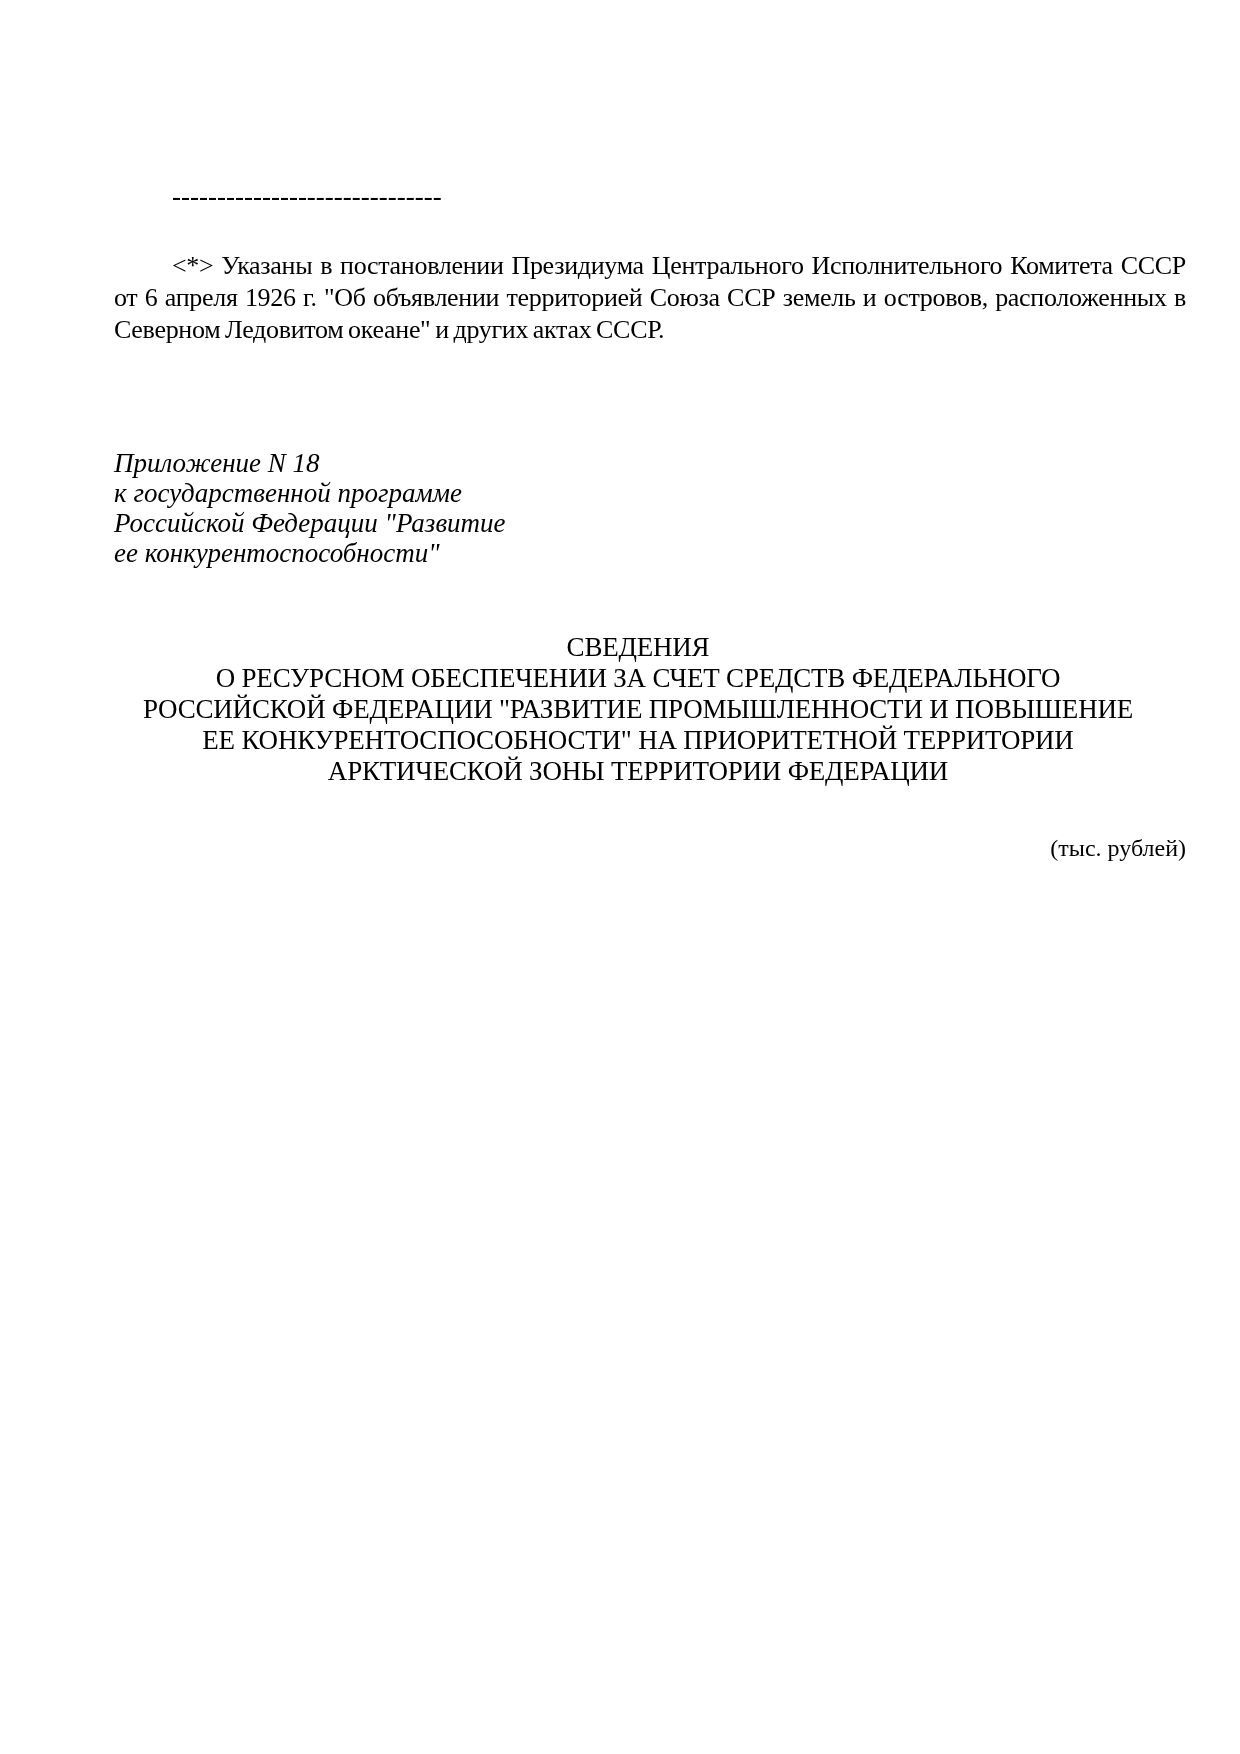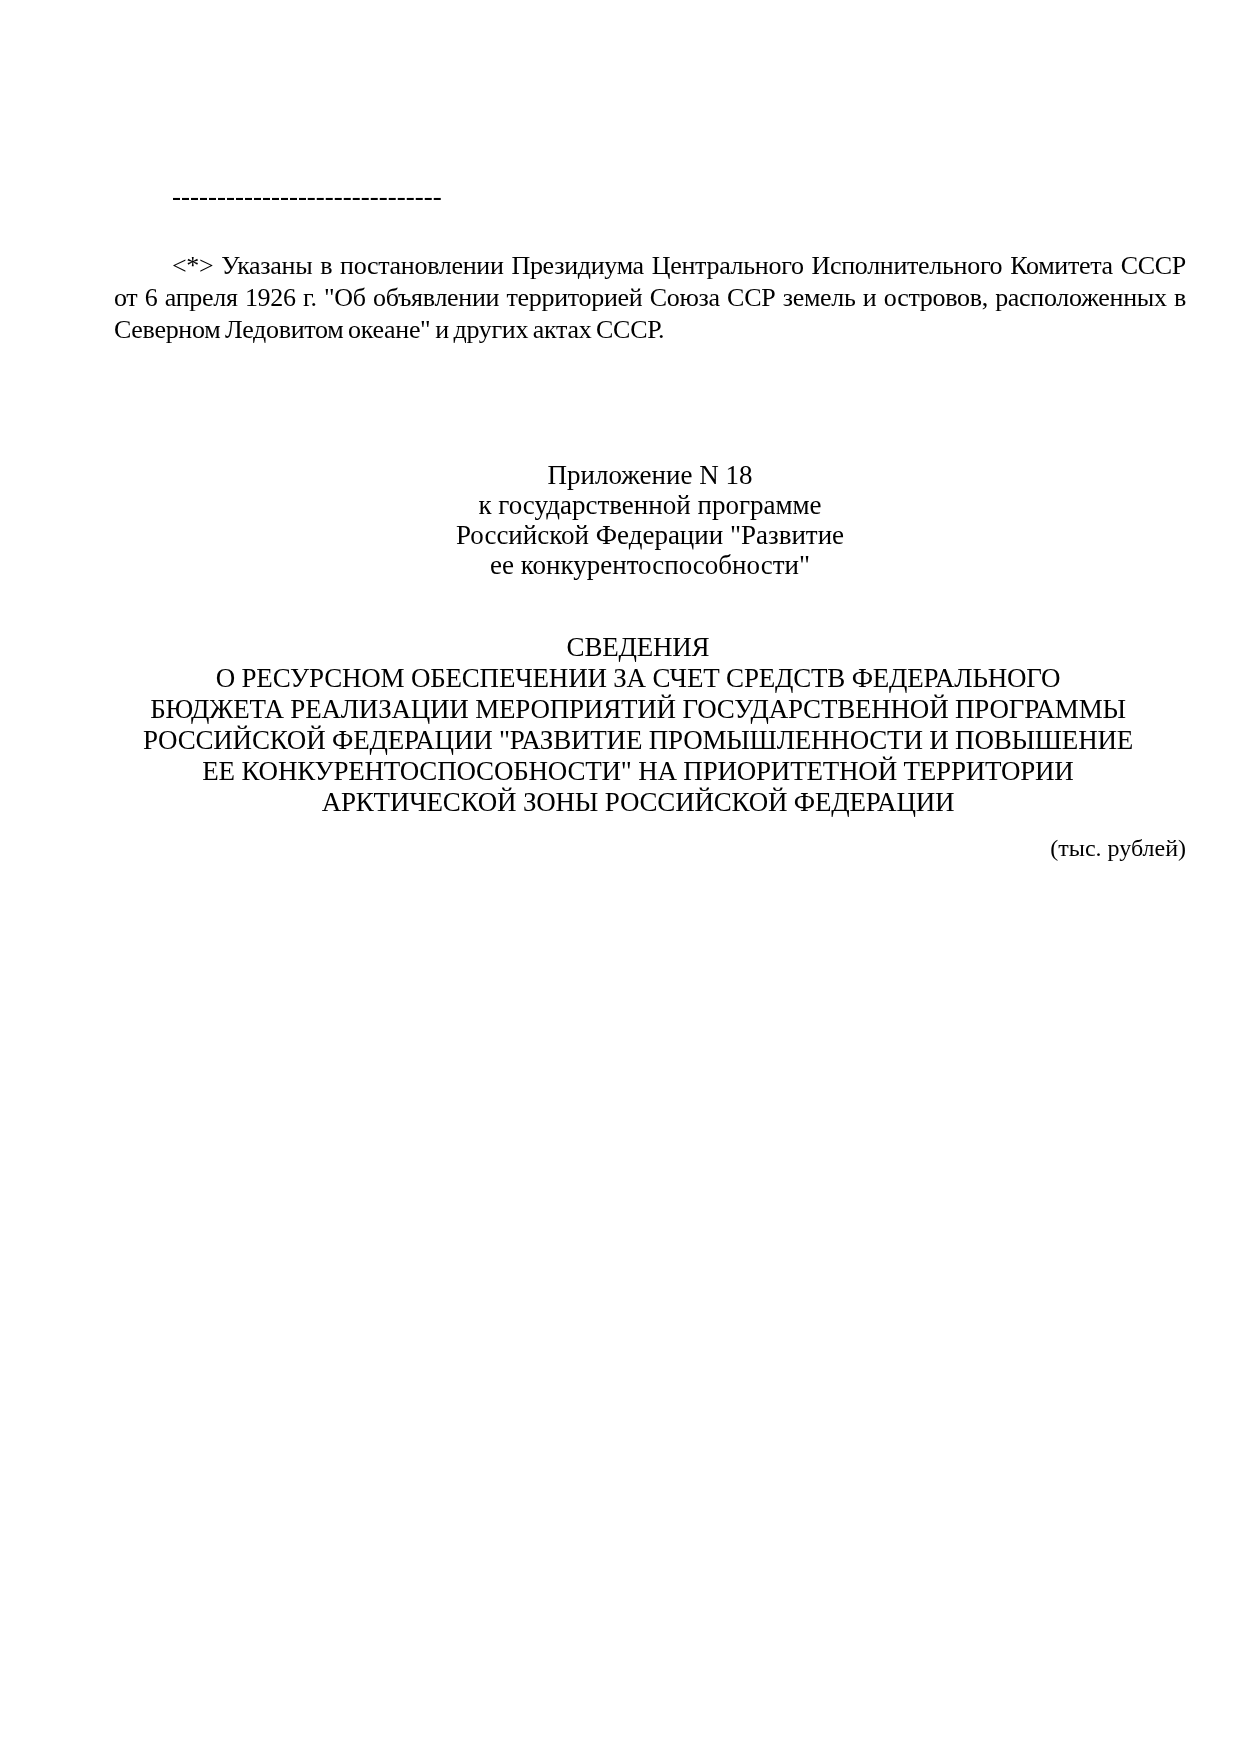--- a/index.html
+++ b/index.html
@@ -45,25 +45,26 @@
   .footnote .jline.first {
     text-indent: 58px;
   }
   .footnote .lline {
     text-align: left;
     white-space: nowrap;
   }
   .appendix {
     position: absolute;
     left: 114px;
-    top: 460px;
+    top: 448px;
     width: 1072px;
     font-size: 27px;
     line-height: 30px;
-    text-align: center;
+    text-align: left;
+    font-style: italic;
   }
   .doc-title {
     position: absolute;
     left: 102px;
     top: 632px;
     width: 1072px;
     font-size: 27px;
     line-height: 31px;
     text-align: center;
     letter-spacing: -0.2px;
@@ -94,21 +95,20 @@
   <div class="appendix">
     <div>Приложение N 18</div>
     <div>к государственной программе</div>
     <div>Российской Федерации "Развитие</div>
     <div>ее конкурентоспособности"</div>
   </div>
 
   <div class="doc-title">
     <div>СВЕДЕНИЯ</div>
     <div>О РЕСУРСНОМ ОБЕСПЕЧЕНИИ ЗА СЧЕТ СРЕДСТВ ФЕДЕРАЛЬНОГО</div>
-    <div>БЮДЖЕТА РЕАЛИЗАЦИИ МЕРОПРИЯТИЙ ГОСУДАРСТВЕННОЙ ПРОГРАММЫ</div>
     <div>РОССИЙСКОЙ ФЕДЕРАЦИИ "РАЗВИТИЕ ПРОМЫШЛЕННОСТИ И ПОВЫШЕНИЕ</div>
     <div>ЕЕ КОНКУРЕНТОСПОСОБНОСТИ" НА ПРИОРИТЕТНОЙ ТЕРРИТОРИИ</div>
-    <div>АРКТИЧЕСКОЙ ЗОНЫ РОССИЙСКОЙ ФЕДЕРАЦИИ</div>
+    <div>АРКТИЧЕСКОЙ ЗОНЫ ТЕРРИТОРИИ ФЕДЕРАЦИИ</div>
   </div>
 
   <div class="units">(тыс. рублей)</div>
 
 </div>
 
 </body></html>

